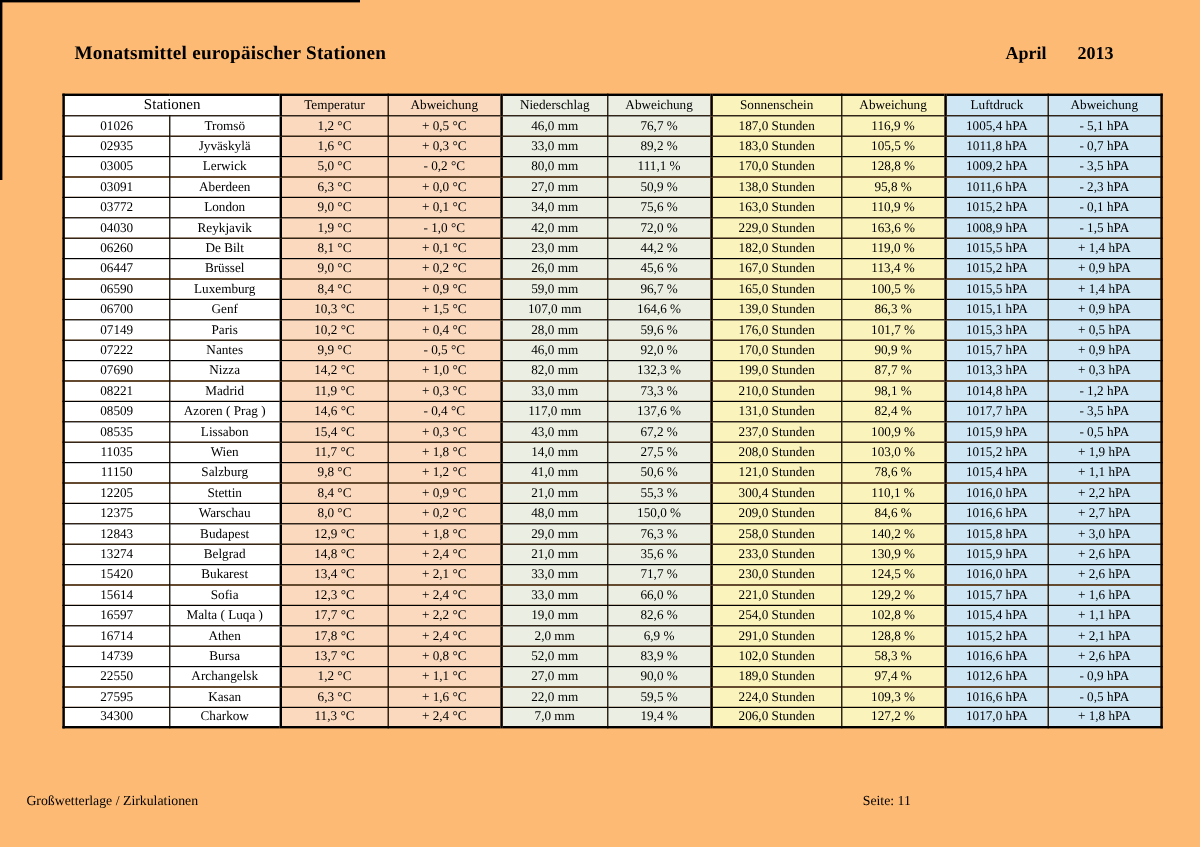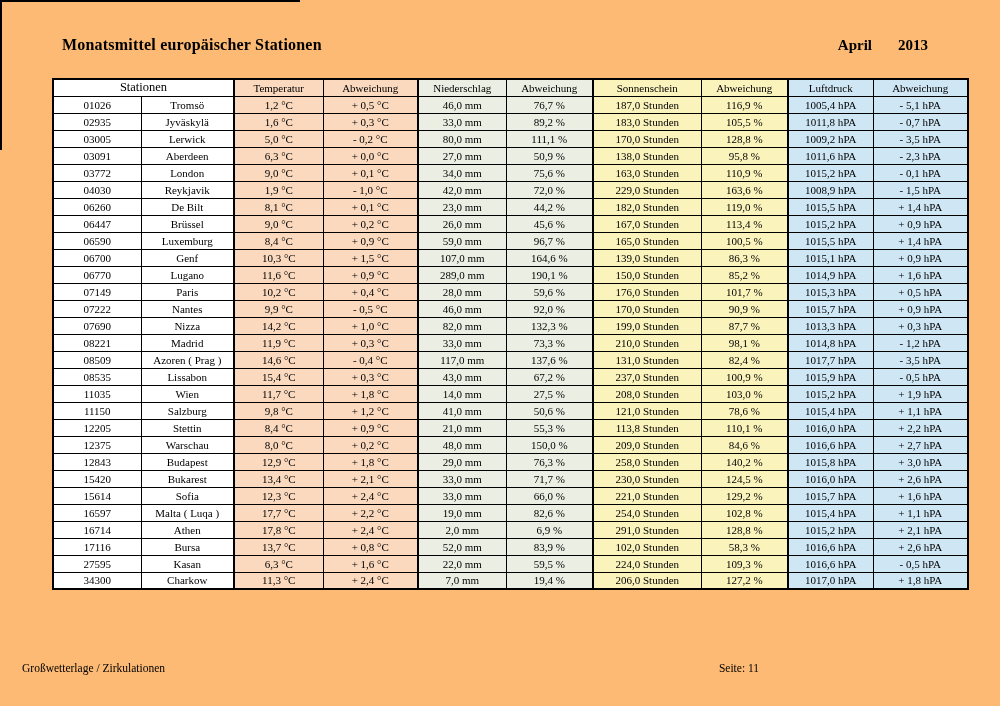--- a/index.html
+++ b/index.html
@@ -223,32 +223,20 @@
           <td class="c-temp grp-l">10,3 °C</td>
           <td class="c-temp">+ 1,5 °C</td>
           <td class="c-prec grp-l">107,0 mm</td>
           <td class="c-prec">164,6 %</td>
           <td class="c-sun grp-l">139,0 Stunden</td>
           <td class="c-sun">86,3 %</td>
           <td class="c-press grp-l">1015,1 hPA</td>
           <td class="c-press">+ 0,9 hPA</td>
         </tr>
         <tr>
-          <td class="c-id">06770</td>
-          <td class="c-name">Lugano</td>
-          <td class="c-temp grp-l">11,6 °C</td>
-          <td class="c-temp">+ 0,9 °C</td>
-          <td class="c-prec grp-l">289,0 mm</td>
-          <td class="c-prec">190,1 %</td>
-          <td class="c-sun grp-l">150,0 Stunden</td>
-          <td class="c-sun">85,2 %</td>
-          <td class="c-press grp-l">1014,9 hPA</td>
-          <td class="c-press">+ 1,6 hPA</td>
-        </tr>
-        <tr>
           <td class="c-id">07149</td>
           <td class="c-name">Paris</td>
           <td class="c-temp grp-l">10,2 °C</td>
           <td class="c-temp">+ 0,4 °C</td>
           <td class="c-prec grp-l">28,0 mm</td>
           <td class="c-prec">59,6 %</td>
           <td class="c-sun grp-l">176,0 Stunden</td>
           <td class="c-sun">101,7 %</td>
           <td class="c-press grp-l">1015,3 hPA</td>
           <td class="c-press">+ 0,5 hPA</td>
@@ -337,21 +325,21 @@
           <td class="c-press grp-l">1015,4 hPA</td>
           <td class="c-press">+ 1,1 hPA</td>
         </tr>
         <tr>
           <td class="c-id">12205</td>
           <td class="c-name">Stettin</td>
           <td class="c-temp grp-l">8,4 °C</td>
           <td class="c-temp">+ 0,9 °C</td>
           <td class="c-prec grp-l">21,0 mm</td>
           <td class="c-prec">55,3 %</td>
-          <td class="c-sun grp-l">113,8 Stunden</td>
+          <td class="c-sun grp-l">300,4 Stunden</td>
           <td class="c-sun">110,1 %</td>
           <td class="c-press grp-l">1016,0 hPA</td>
           <td class="c-press">+ 2,2 hPA</td>
         </tr>
         <tr>
           <td class="c-id">12375</td>
           <td class="c-name">Warschau</td>
           <td class="c-temp grp-l">8,0 °C</td>
           <td class="c-temp">+ 0,2 °C</td>
           <td class="c-prec grp-l">48,0 mm</td>
@@ -367,20 +355,32 @@
           <td class="c-temp grp-l">12,9 °C</td>
           <td class="c-temp">+ 1,8 °C</td>
           <td class="c-prec grp-l">29,0 mm</td>
           <td class="c-prec">76,3 %</td>
           <td class="c-sun grp-l">258,0 Stunden</td>
           <td class="c-sun">140,2 %</td>
           <td class="c-press grp-l">1015,8 hPA</td>
           <td class="c-press">+ 3,0 hPA</td>
         </tr>
         <tr>
+          <td class="c-id">13274</td>
+          <td class="c-name">Belgrad</td>
+          <td class="c-temp grp-l">14,8 °C</td>
+          <td class="c-temp">+ 2,4 °C</td>
+          <td class="c-prec grp-l">21,0 mm</td>
+          <td class="c-prec">35,6 %</td>
+          <td class="c-sun grp-l">233,0 Stunden</td>
+          <td class="c-sun">130,9 %</td>
+          <td class="c-press grp-l">1015,9 hPA</td>
+          <td class="c-press">+ 2,6 hPA</td>
+        </tr>
+        <tr>
           <td class="c-id">15420</td>
           <td class="c-name">Bukarest</td>
           <td class="c-temp grp-l">13,4 °C</td>
           <td class="c-temp">+ 2,1 °C</td>
           <td class="c-prec grp-l">33,0 mm</td>
           <td class="c-prec">71,7 %</td>
           <td class="c-sun grp-l">230,0 Stunden</td>
           <td class="c-sun">124,5 %</td>
           <td class="c-press grp-l">1016,0 hPA</td>
           <td class="c-press">+ 2,6 hPA</td>
@@ -415,30 +415,42 @@
           <td class="c-temp grp-l">17,8 °C</td>
           <td class="c-temp">+ 2,4 °C</td>
           <td class="c-prec grp-l">2,0 mm</td>
           <td class="c-prec">6,9 %</td>
           <td class="c-sun grp-l">291,0 Stunden</td>
           <td class="c-sun">128,8 %</td>
           <td class="c-press grp-l">1015,2 hPA</td>
           <td class="c-press">+ 2,1 hPA</td>
         </tr>
         <tr>
-          <td class="c-id">17116</td>
+          <td class="c-id">14739</td>
           <td class="c-name">Bursa</td>
           <td class="c-temp grp-l">13,7 °C</td>
           <td class="c-temp">+ 0,8 °C</td>
           <td class="c-prec grp-l">52,0 mm</td>
           <td class="c-prec">83,9 %</td>
           <td class="c-sun grp-l">102,0 Stunden</td>
           <td class="c-sun">58,3 %</td>
           <td class="c-press grp-l">1016,6 hPA</td>
           <td class="c-press">+ 2,6 hPA</td>
+        </tr>
+        <tr>
+          <td class="c-id">22550</td>
+          <td class="c-name">Archangelsk</td>
+          <td class="c-temp grp-l">1,2 °C</td>
+          <td class="c-temp">+ 1,1 °C</td>
+          <td class="c-prec grp-l">27,0 mm</td>
+          <td class="c-prec">90,0 %</td>
+          <td class="c-sun grp-l">189,0 Stunden</td>
+          <td class="c-sun">97,4 %</td>
+          <td class="c-press grp-l">1012,6 hPA</td>
+          <td class="c-press">- 0,9 hPA</td>
         </tr>
         <tr>
           <td class="c-id">27595</td>
           <td class="c-name">Kasan</td>
           <td class="c-temp grp-l">6,3 °C</td>
           <td class="c-temp">+ 1,6 °C</td>
           <td class="c-prec grp-l">22,0 mm</td>
           <td class="c-prec">59,5 %</td>
           <td class="c-sun grp-l">224,0 Stunden</td>
           <td class="c-sun">109,3 %</td>

